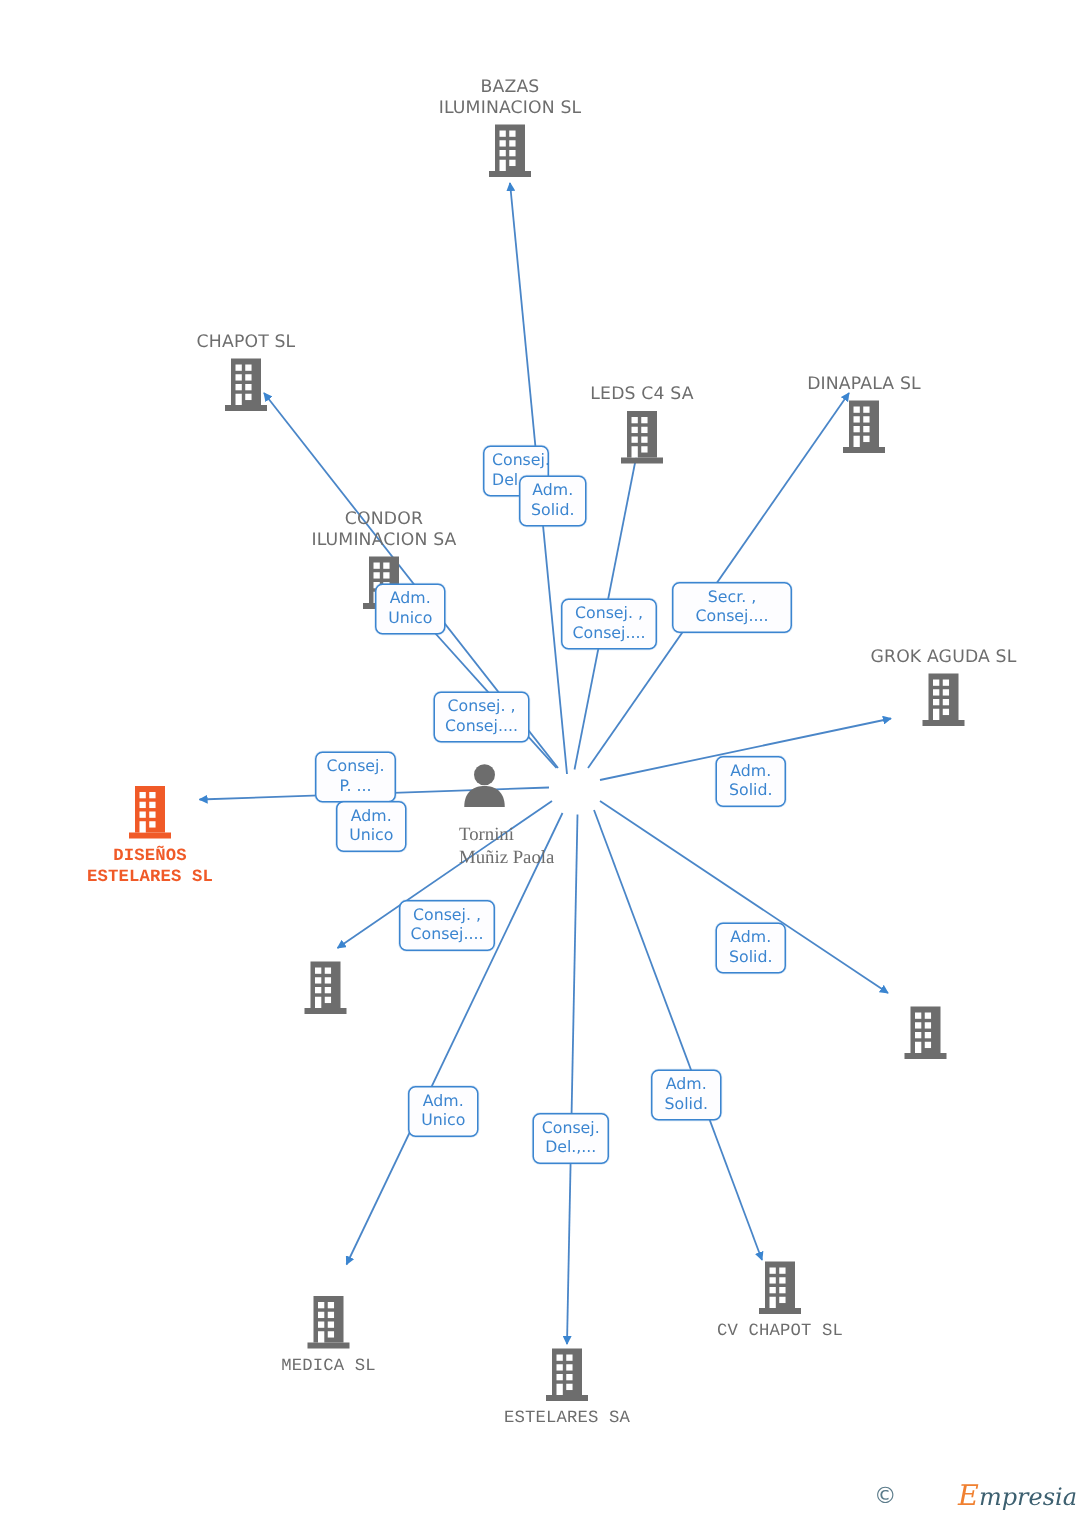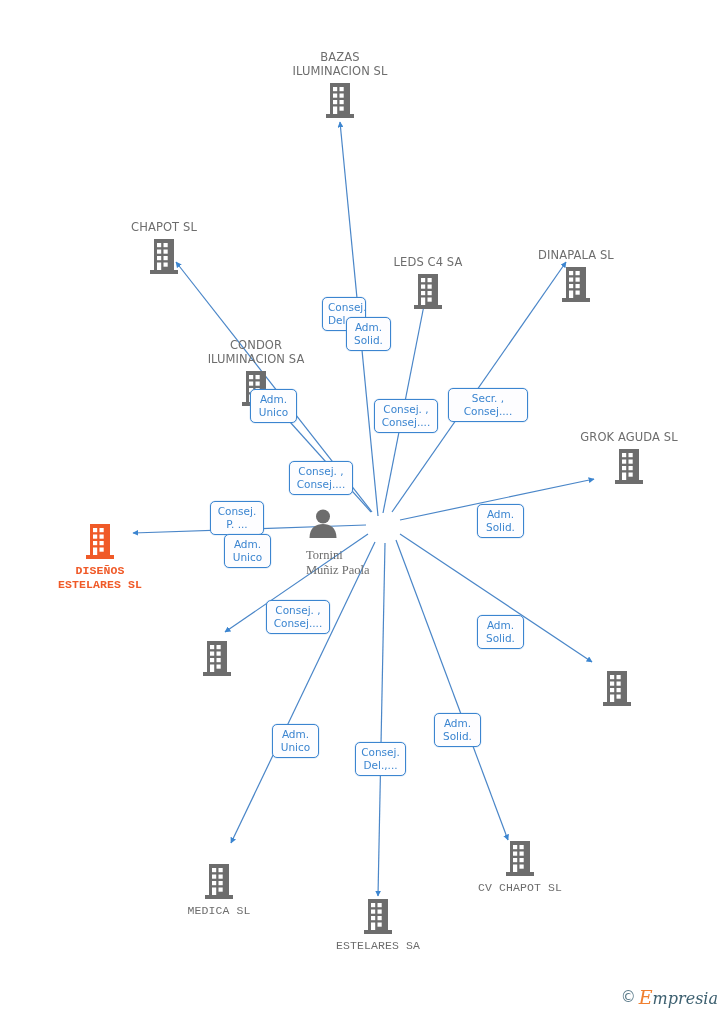--- a/index.html
+++ b/index.html
@@ -94,20 +94,21 @@
     font-size: 15px;
     color: #5b7b8a;
     line-height: 1;
   }
   .watermark .brand {
     font-family: "DejaVu Serif", "Liberation Serif", serif;
     font-style: italic;
     font-size: 16px;
     color: #3d6070;
     line-height: 1;
+    margin-left: 38px;
   }
   .watermark .brand .cap {
     color: #F08030;
     font-size: 19px;
   }
 </style>
 </head>
 <body>
 
 <div id="canvas">

